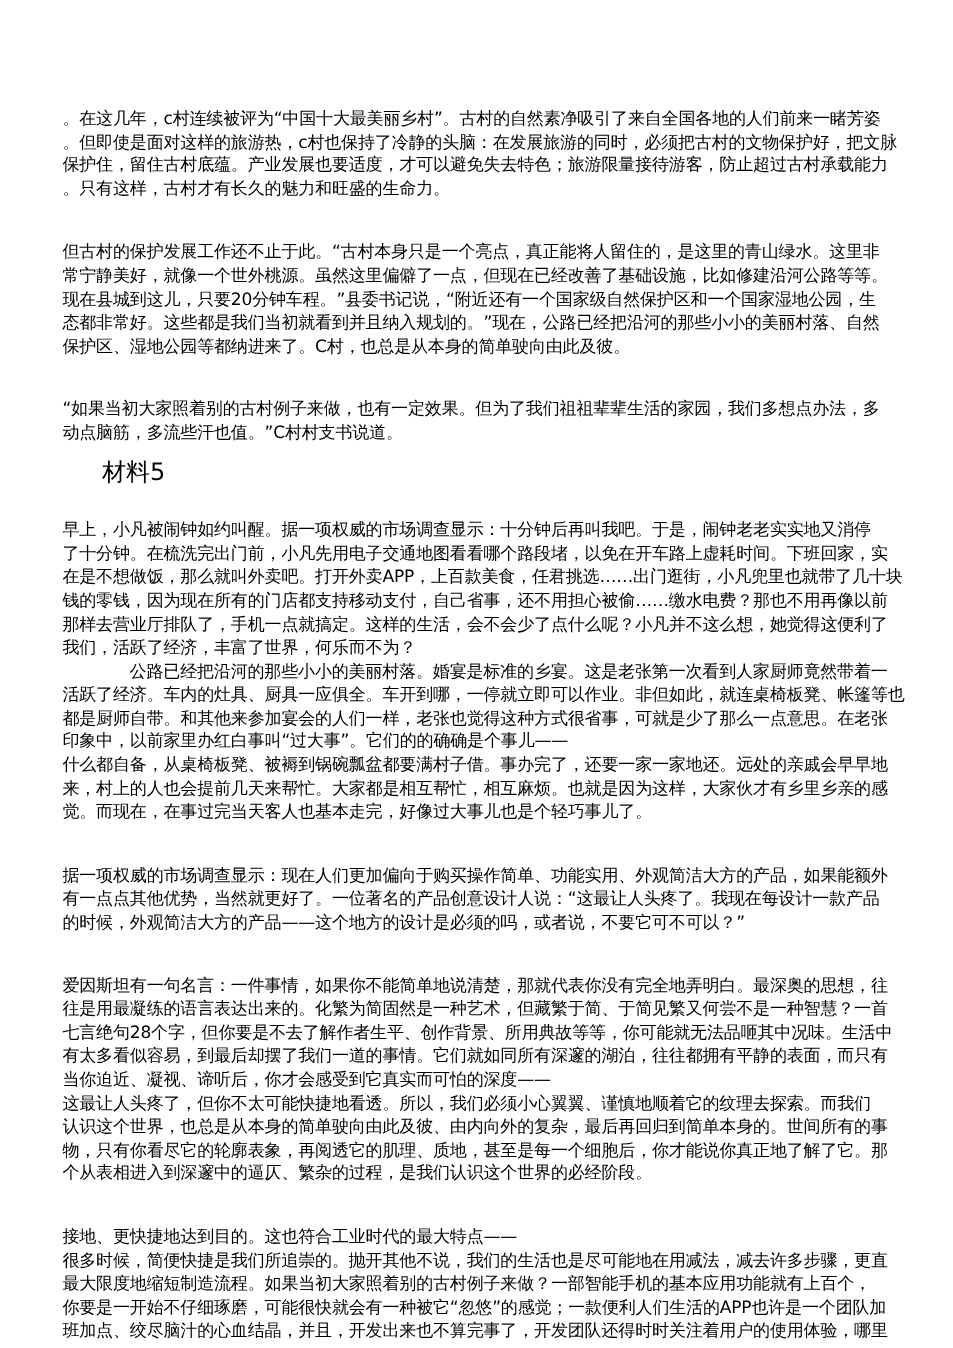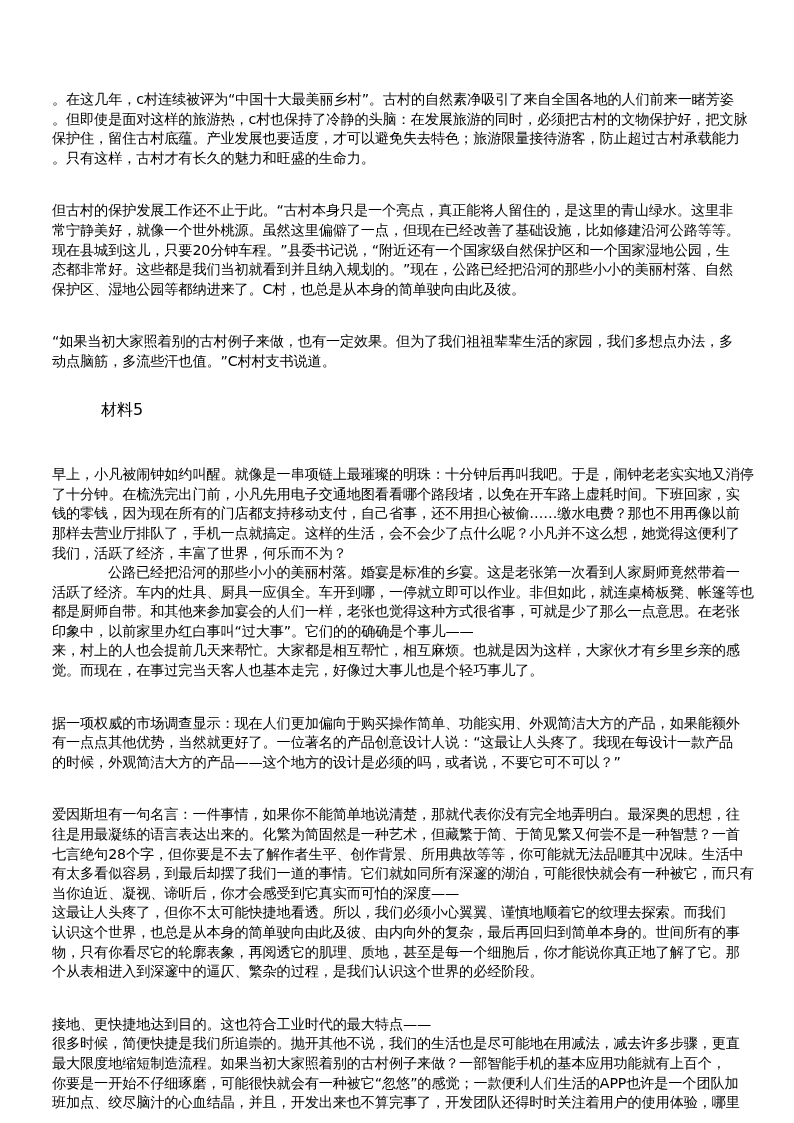--- a/index.html
+++ b/index.html
@@ -31,24 +31,24 @@
     }
     .line {
       display: block;
       white-space: nowrap;
       height: 19.6px;
     }
     .gap-lg { height: 33px; }
     .gap-md { height: 30px; }
     .gap-sm { height: 12px; }
     .heading {
-      font-size: 16px;
+      font-size: 20px;
       line-height: 19.6px;
       padding-left: 33px;
-      margin: 16px;
+      margin: 0;
     }
     .indent {
       padding-left: 56px;
     }
   </style>
 </head>
 <body>
 
 <div class="page">
 
@@ -76,51 +76,53 @@
     <span class="line">动点脑筋，多流些汗也值。”C村村支书说道。</span>
   </p>
 
   <div class="gap-sm"></div>
 
   <p class="heading">材料5</p>
 
   <div class="gap-md"></div>
 
   <p class="para">
-    <span class="line">早上，小凡被闹钟如约叫醒。就像是一串项链上最璀璨的明珠：十分钟后再叫我吧。于是，闹钟老老实实地又消停</span>
+    <span class="line">早上，小凡被闹钟如约叫醒。据一项权威的市场调查显示：十分钟后再叫我吧。于是，闹钟老老实实地又消停</span>
     <span class="line">了十分钟。在梳洗完出门前，小凡先用电子交通地图看看哪个路段堵，以免在开车路上虚耗时间。下班回家，实</span>
+    <span class="line">在是不想做饭，那么就叫外卖吧。打开外卖APP，上百款美食，任君挑选……出门逛街，小凡兜里也就带了几十块</span>
     <span class="line">钱的零钱，因为现在所有的门店都支持移动支付，自己省事，还不用担心被偷……缴水电费？那也不用再像以前</span>
     <span class="line">那样去营业厅排队了，手机一点就搞定。这样的生活，会不会少了点什么呢？小凡并不这么想，她觉得这便利了</span>
     <span class="line">我们，活跃了经济，丰富了世界，何乐而不为？</span>
   </p>
 
   <p class="para">
     <span class="line indent">公路已经把沿河的那些小小的美丽村落。婚宴是标准的乡宴。这是老张第一次看到人家厨师竟然带着一</span>
     <span class="line">活跃了经济。车内的灶具、厨具一应俱全。车开到哪，一停就立即可以作业。非但如此，就连桌椅板凳、帐篷等也</span>
     <span class="line">都是厨师自带。和其他来参加宴会的人们一样，老张也觉得这种方式很省事，可就是少了那么一点意思。在老张</span>
     <span class="line">印象中，以前家里办红白事叫“过大事”。它们的的确确是个事儿——</span>
+    <span class="line">什么都自备，从桌椅板凳、被褥到锅碗瓢盆都要满村子借。事办完了，还要一家一家地还。远处的亲戚会早早地</span>
     <span class="line">来，村上的人也会提前几天来帮忙。大家都是相互帮忙，相互麻烦。也就是因为这样，大家伙才有乡里乡亲的感</span>
     <span class="line">觉。而现在，在事过完当天客人也基本走完，好像过大事儿也是个轻巧事儿了。</span>
   </p>
 
   <div class="gap-lg"></div>
 
   <p class="para">
     <span class="line">据一项权威的市场调查显示：现在人们更加偏向于购买操作简单、功能实用、外观简洁大方的产品，如果能额外</span>
     <span class="line">有一点点其他优势，当然就更好了。一位著名的产品创意设计人说：“这最让人头疼了。我现在每设计一款产品</span>
     <span class="line">的时候，外观简洁大方的产品——这个地方的设计是必须的吗，或者说，不要它可不可以？”</span>
   </p>
 
   <div class="gap-lg"></div>
 
   <p class="para">
     <span class="line">爱因斯坦有一句名言：一件事情，如果你不能简单地说清楚，那就代表你没有完全地弄明白。最深奥的思想，往</span>
     <span class="line">往是用最凝练的语言表达出来的。化繁为简固然是一种艺术，但藏繁于简、于简见繁又何尝不是一种智慧？一首</span>
     <span class="line">七言绝句28个字，但你要是不去了解作者生平、创作背景、所用典故等等，你可能就无法品咂其中况味。生活中</span>
-    <span class="line">有太多看似容易，到最后却摆了我们一道的事情。它们就如同所有深邃的湖泊，可能很快就会有一种被它，而只有</span>
+    <span class="line">有太多看似容易，到最后却摆了我们一道的事情。它们就如同所有深邃的湖泊，往往都拥有平静的表面，而只有</span>
     <span class="line">当你迫近、凝视、谛听后，你才会感受到它真实而可怕的深度——</span>
     <span class="line">这最让人头疼了，但你不太可能快捷地看透。所以，我们必须小心翼翼、谨慎地顺着它的纹理去探索。而我们</span>
     <span class="line">认识这个世界，也总是从本身的简单驶向由此及彼、由内向外的复杂，最后再回归到简单本身的。世间所有的事</span>
     <span class="line">物，只有你看尽它的轮廓表象，再阅透它的肌理、质地，甚至是每一个细胞后，你才能说你真正地了解了它。那</span>
     <span class="line">个从表相进入到深邃中的逼仄、繁杂的过程，是我们认识这个世界的必经阶段。</span>
   </p>
 
   <div class="gap-lg"></div>
 
   <p class="para">

